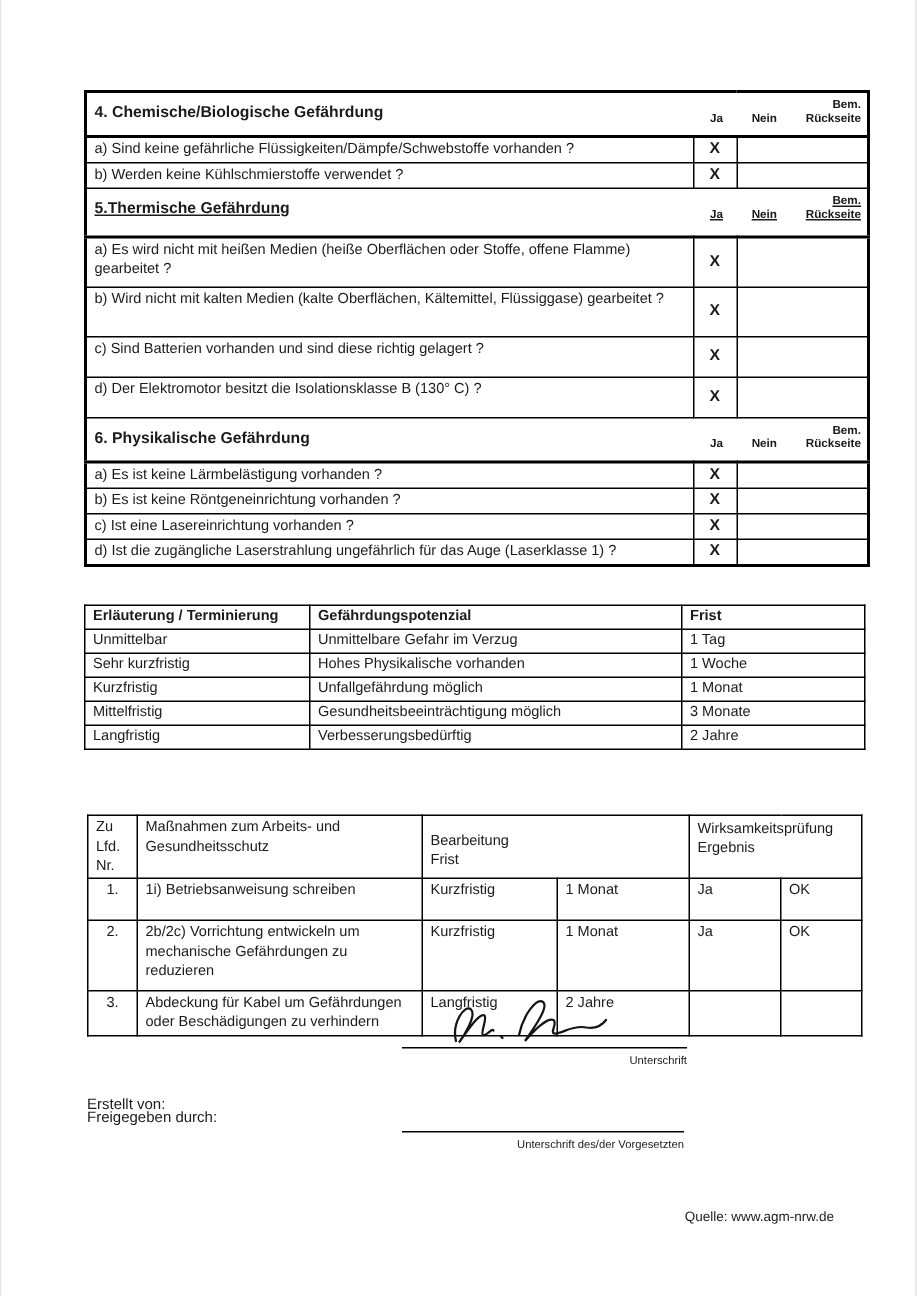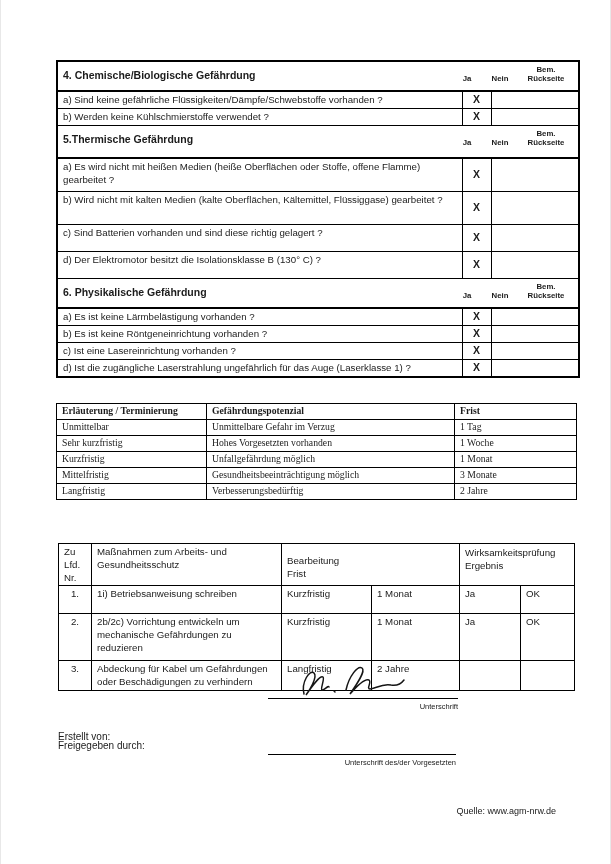--- a/index.html
+++ b/index.html
@@ -13,32 +13,32 @@
   table { border-collapse:collapse; table-layout:fixed; }
   td, th { font-size:9.7px; line-height:1.32; vertical-align:top; }
 
   
   .checklist { position:absolute; left:55px; top:60px; width:522px; border:2px solid #000; }
   .checklist td { border:1px solid #000; }
   .checklist tr.sec-hdr td { border-left:none; border-right:none; border-bottom:2px solid #000; }
   .checklist tr.sec-hdr:first-child td { border-top:none; }
   .hdr-flex { display:flex; align-items:flex-end; padding:3px 4px 3px 5px; }
   .sec-title { flex:1; font-weight:bold; font-size:10.5px; padding-bottom:1px; }
-  .lbl { font-size:7.8px; font-weight:bold; text-align:center; line-height:1.2; }
+  .lbl { font-size:7.8px; font-weight:bold; text-align:right; line-height:1.2; }
   .lbl.ja   { width:30px; }
   .lbl.nein { width:36px; }
   .lbl.bem  { width:56px; }
   .checklist td.q { padding:2px 4px 1px 5px; }
   .checklist td.x { text-align:center; vertical-align:middle; font-weight:bold; font-size:10.5px; }
   tr.h17 { height:17px; } tr.h27 { height:27px; } tr.h33 { height:33px; }
-  tr.hh30 { height:30px; } tr.hh33 { height:33px; }
+  tr.hh30 { height:30px; } tr.hh33 { height:33px;text-decoration:underline; }
 
   
   .term { position:absolute; left:55px; top:403px; width:520px; border:1.5px solid #000; }
-  .term td { border:1px solid #000; padding:1px 4px 0 5px; height:16px;font-family:Liberation Serif, serif; }
+  .term td { border:1px solid #000; padding:1px 4px 0 5px; height:16px; }
   .term tr.thead td { font-weight:bold; border-bottom:1.5px solid #000; }
 
   
   .meas { position:absolute; left:57px; top:543px; width:516px; border:1.5px solid #000; }
   .meas td { border:1px solid #000; padding:2px 4px 1px 5px; }
   .meas tr.mhead td { height:35px; }
   .meas td.nr { text-align:center; padding-left:2px; padding-right:2px; }
   .meas td.pre { white-space:pre-line; }
   .bf-flex { display:flex; padding-top:9px;flex-direction:column; }
   .bf-flex span { flex:1; }
@@ -162,21 +162,21 @@
       <td>Gefährdungspotenzial</td>
       <td>Frist</td>
     </tr>
     <tr>
       <td>Unmittelbar</td>
       <td>Unmittelbare Gefahr im Verzug</td>
       <td>1 Tag</td>
     </tr>
     <tr>
       <td>Sehr kurzfristig</td>
-      <td>Hohes Vorgesetzten vorhanden</td>
+      <td>Hohes Physikalische vorhanden</td>
       <td>1 Woche</td>
     </tr>
     <tr>
       <td>Kurzfristig</td>
       <td>Unfallgefährdung möglich</td>
       <td>1 Monat</td>
     </tr>
     <tr>
       <td>Mittelfristig</td>
       <td>Gesundheitsbeeinträchtigung möglich</td>

